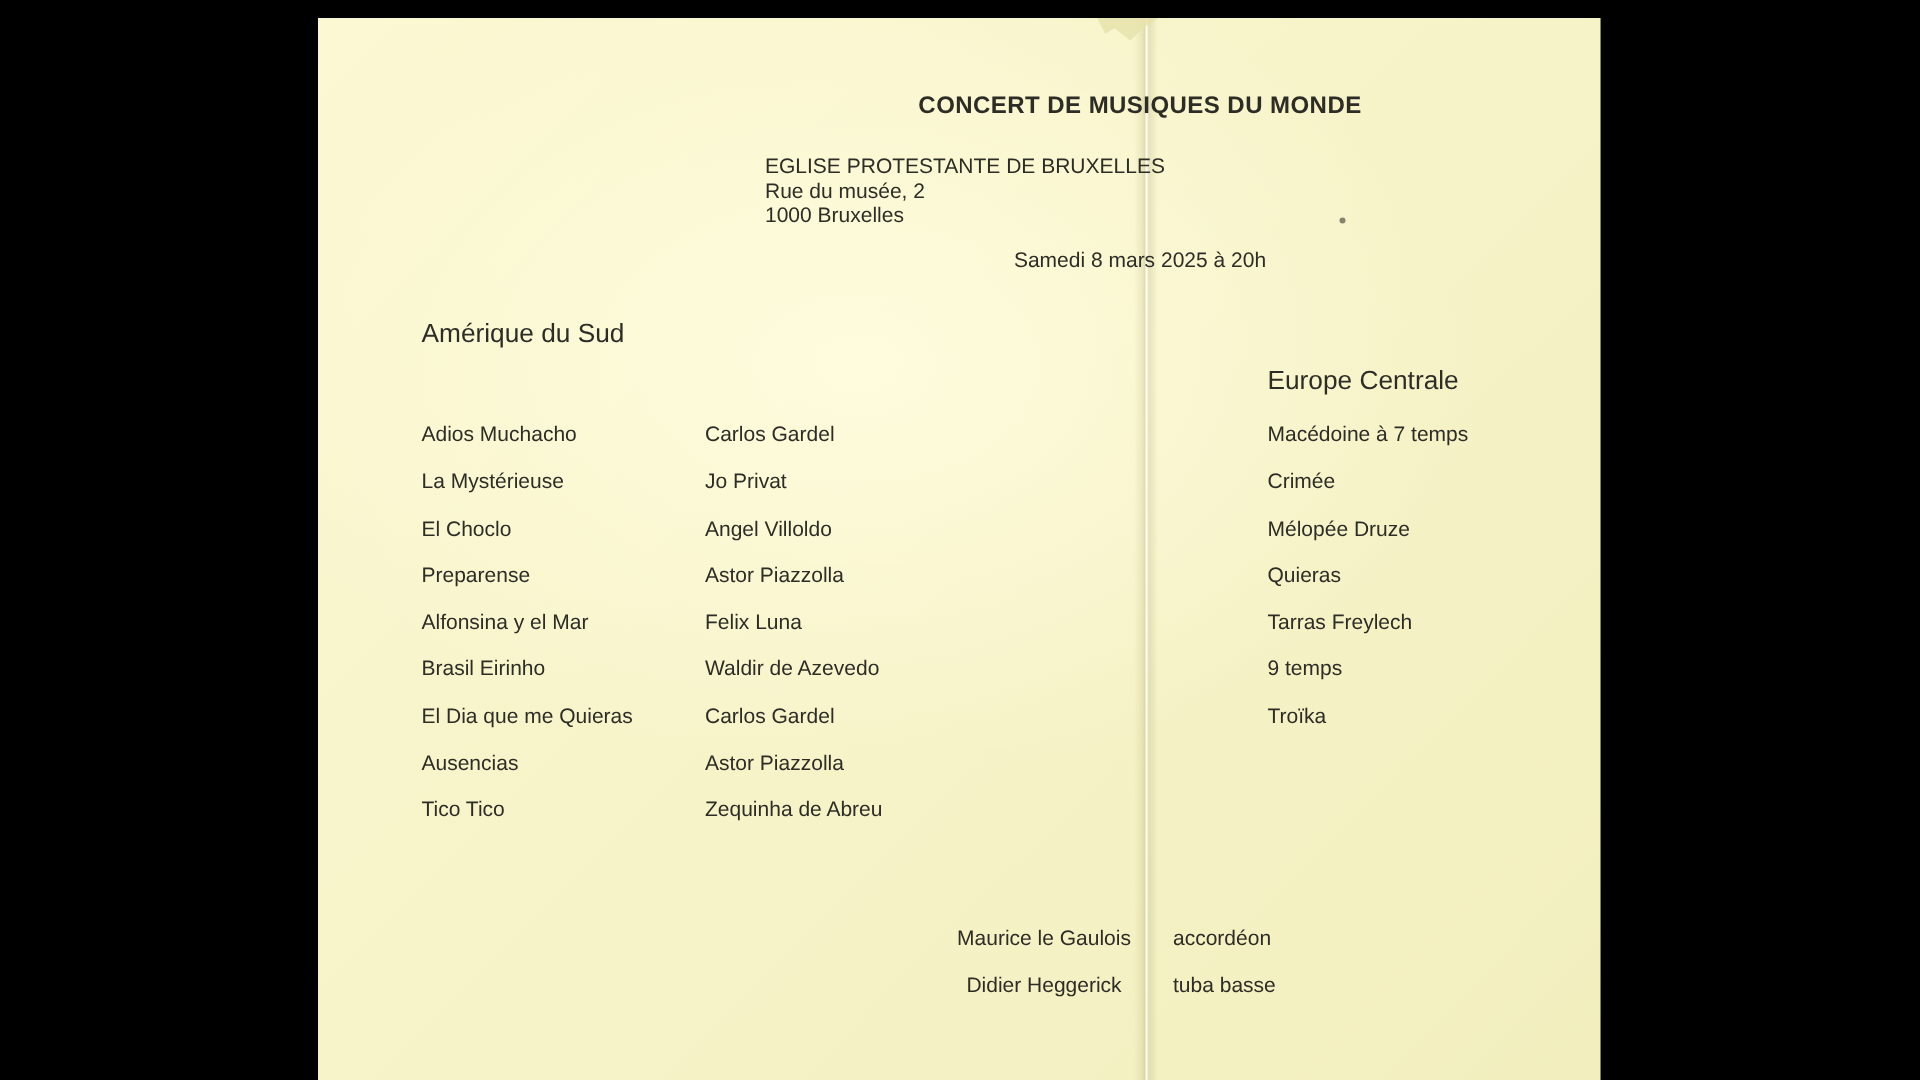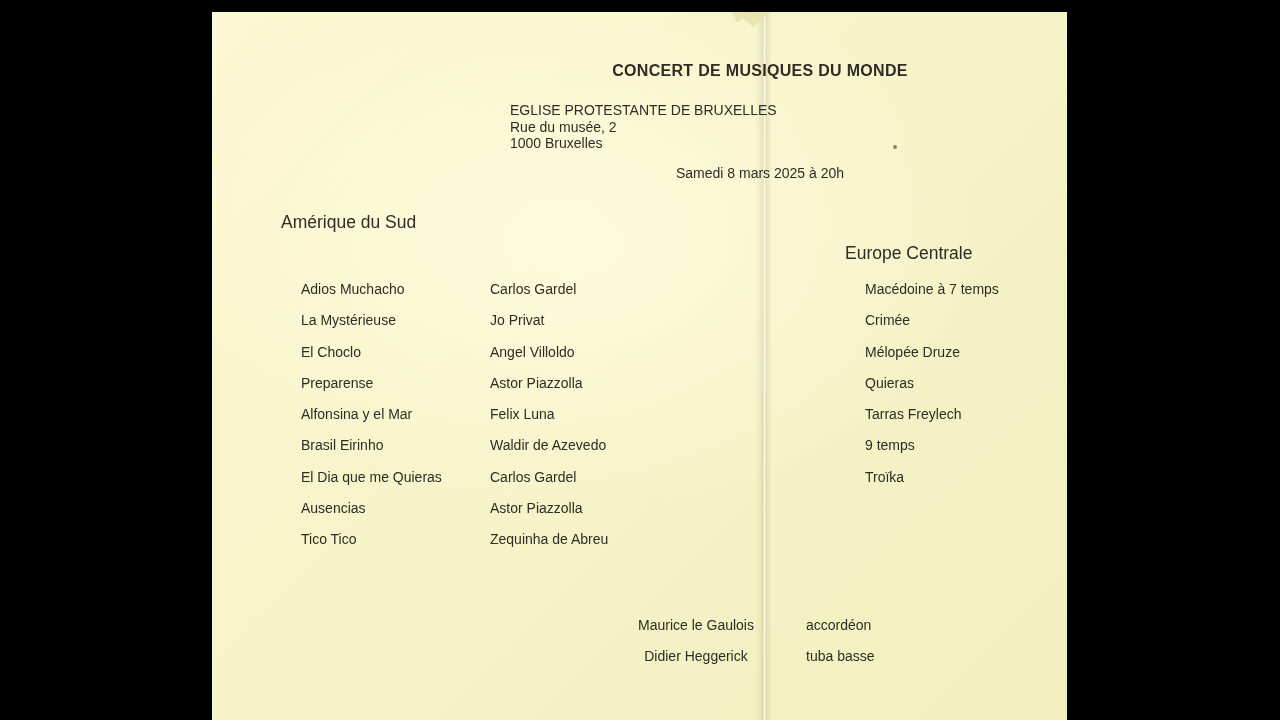--- a/index.html
+++ b/index.html
@@ -60,28 +60,28 @@
     text-align:center;font-size:14px;
   }
 
   .heading{position:absolute;top:200px;font-size:17.5px;white-space:nowrap;}
   .heading-left{left:69px;}
   .heading-right{left:633px;margin-top:31px;}
 
   .col{position:absolute;top:269px;font-size:14px;}
   .col-left{left:69px;width:500px;}
   .col-right{left:633px;width:220px;}
-  .prow{height:31.3px;display:flex;align-items:flex-start;margin-left:20px;}
+  .prow{height:31.3px;display:flex;align-items:flex-start;}
   .song{width:189px;white-space:nowrap;}
   .composer{white-space:nowrap;}
 
   .musicians{position:absolute;top:596px;left:410px;font-size:14px;}
   .mrow{height:31.2px;display:flex;align-items:center;padding-top:2px;box-sizing:border-box;}
   .m-name{width:148px;text-align:center;white-space:nowrap;}
-  .m-instr{margin-left:36px;white-space:nowrap;}
+  .m-instr{margin-left:12px;white-space:nowrap;}
 </style>
 </head>
 <body>
 
 <div class="scan-bg"></div>
 
 <div class="paper">
 
   <div class="crease"></div>
   <div class="tear"></div>

